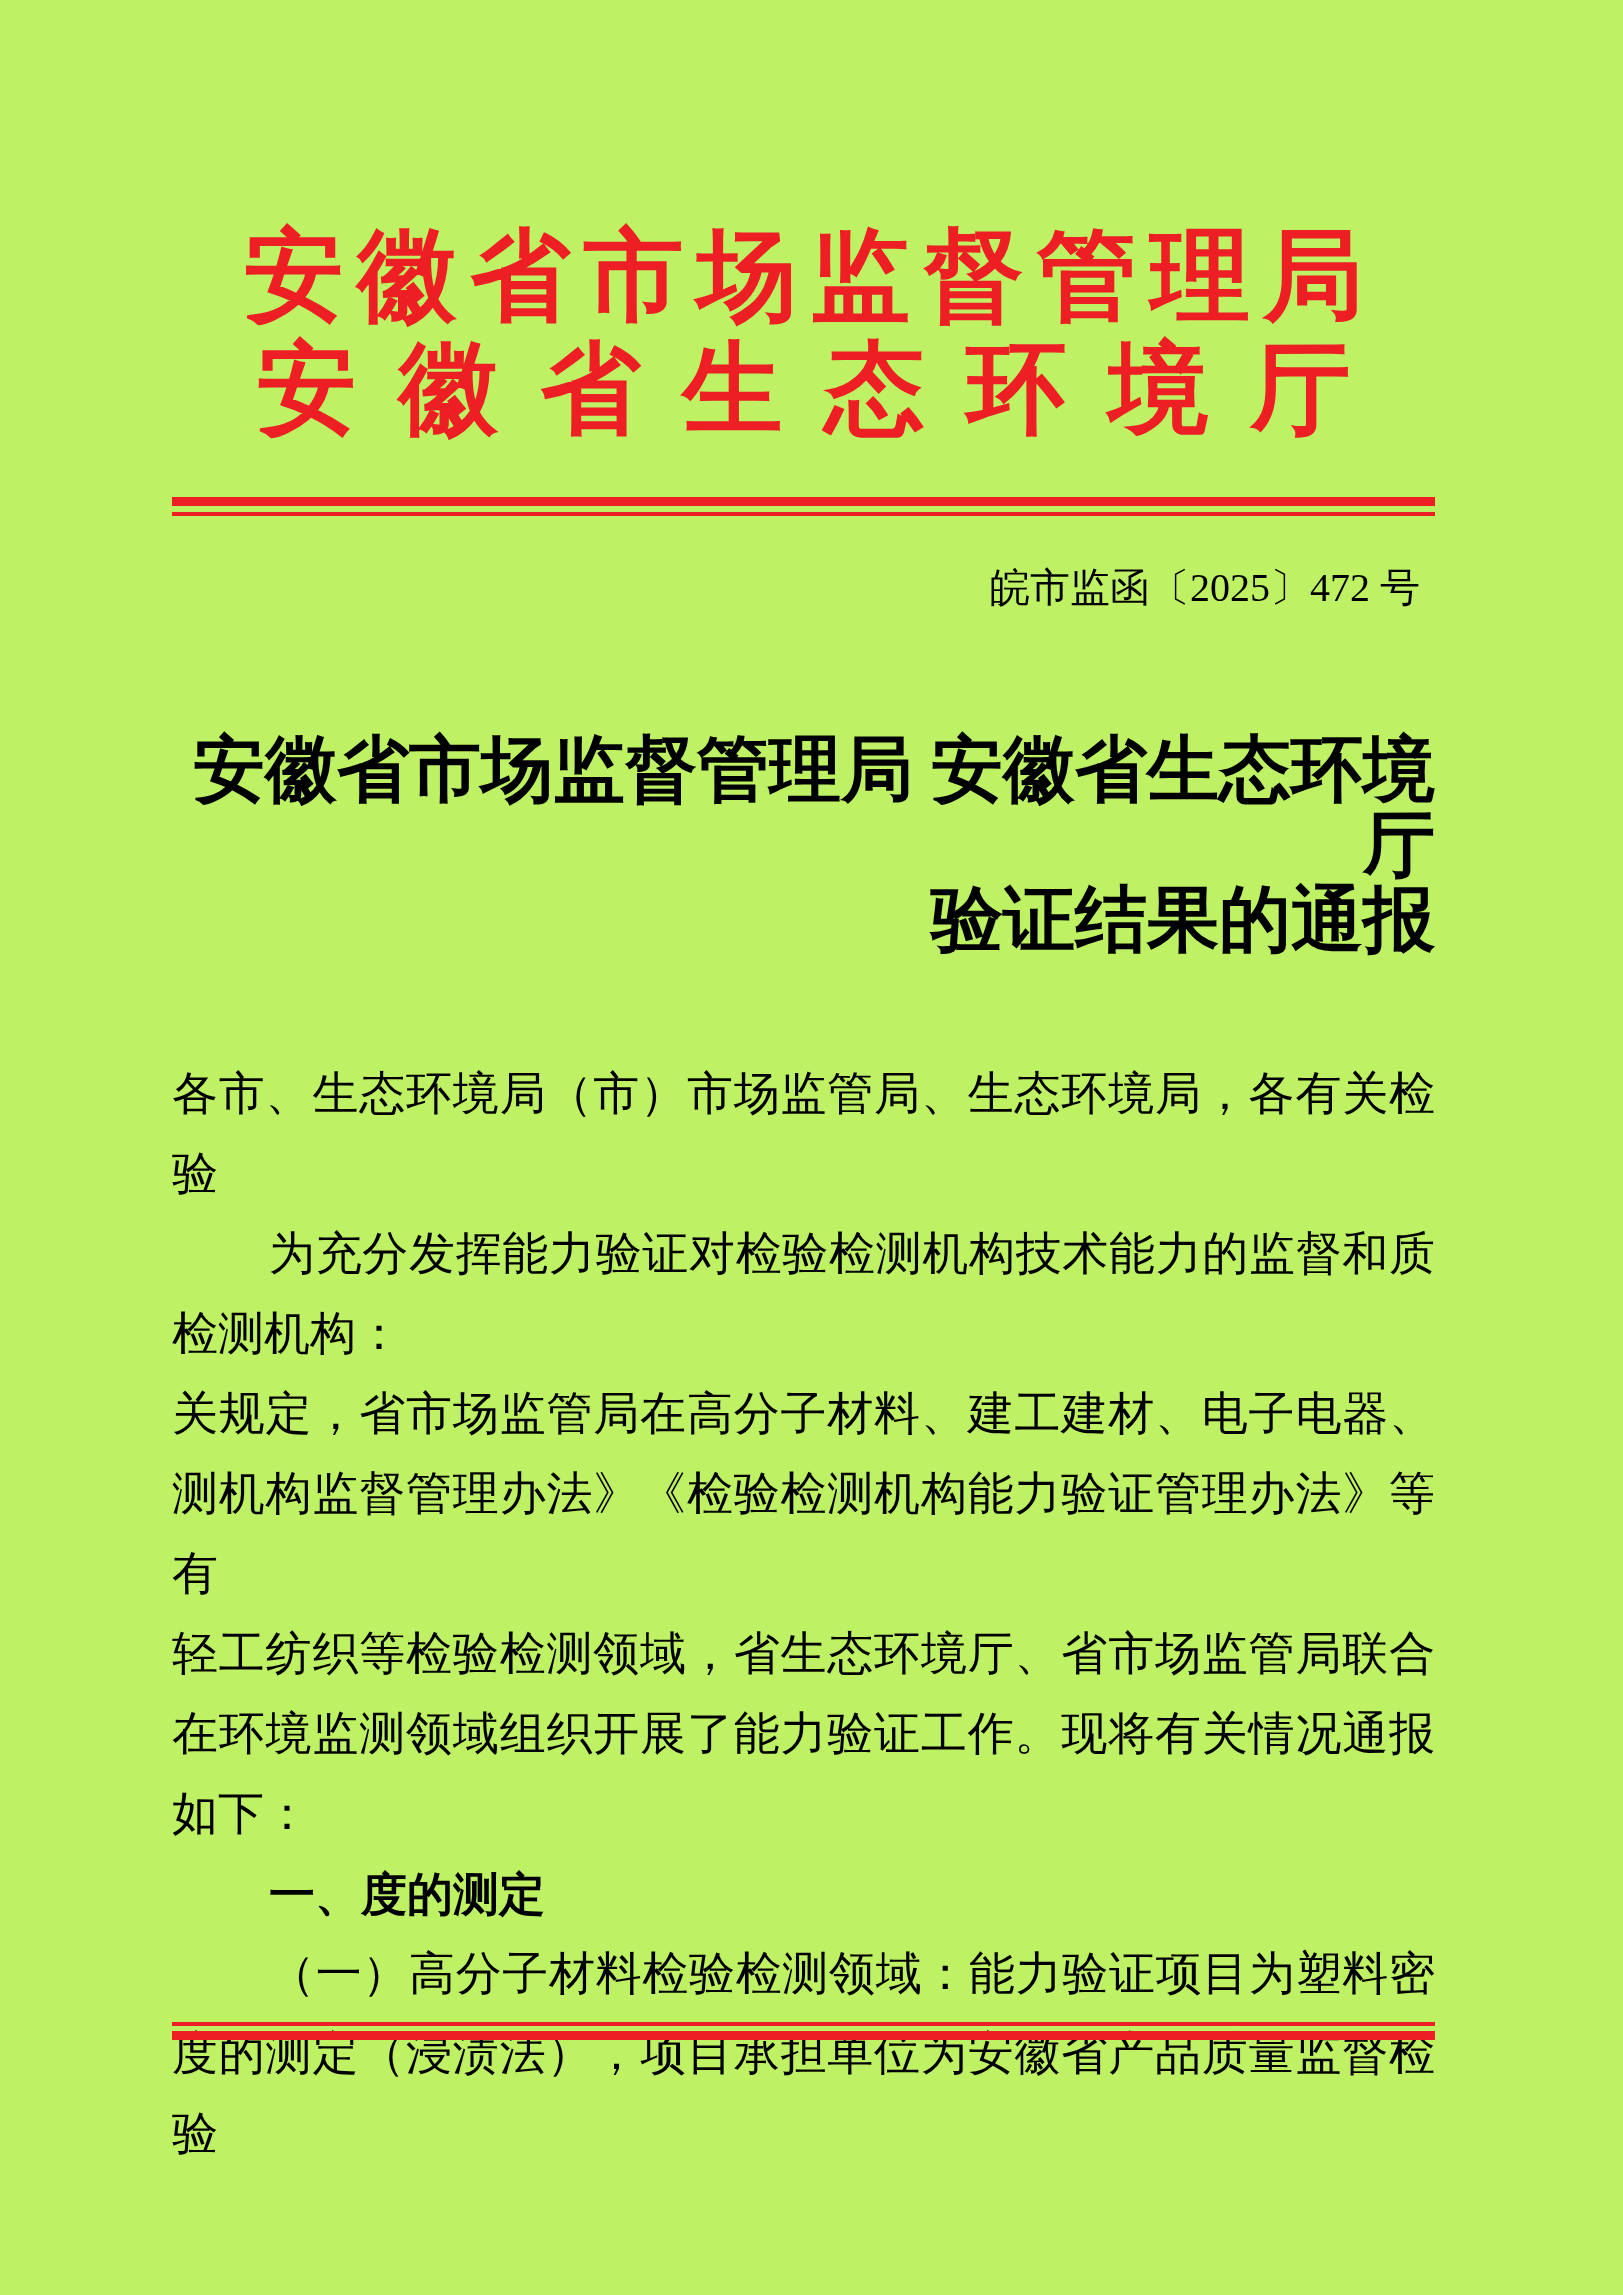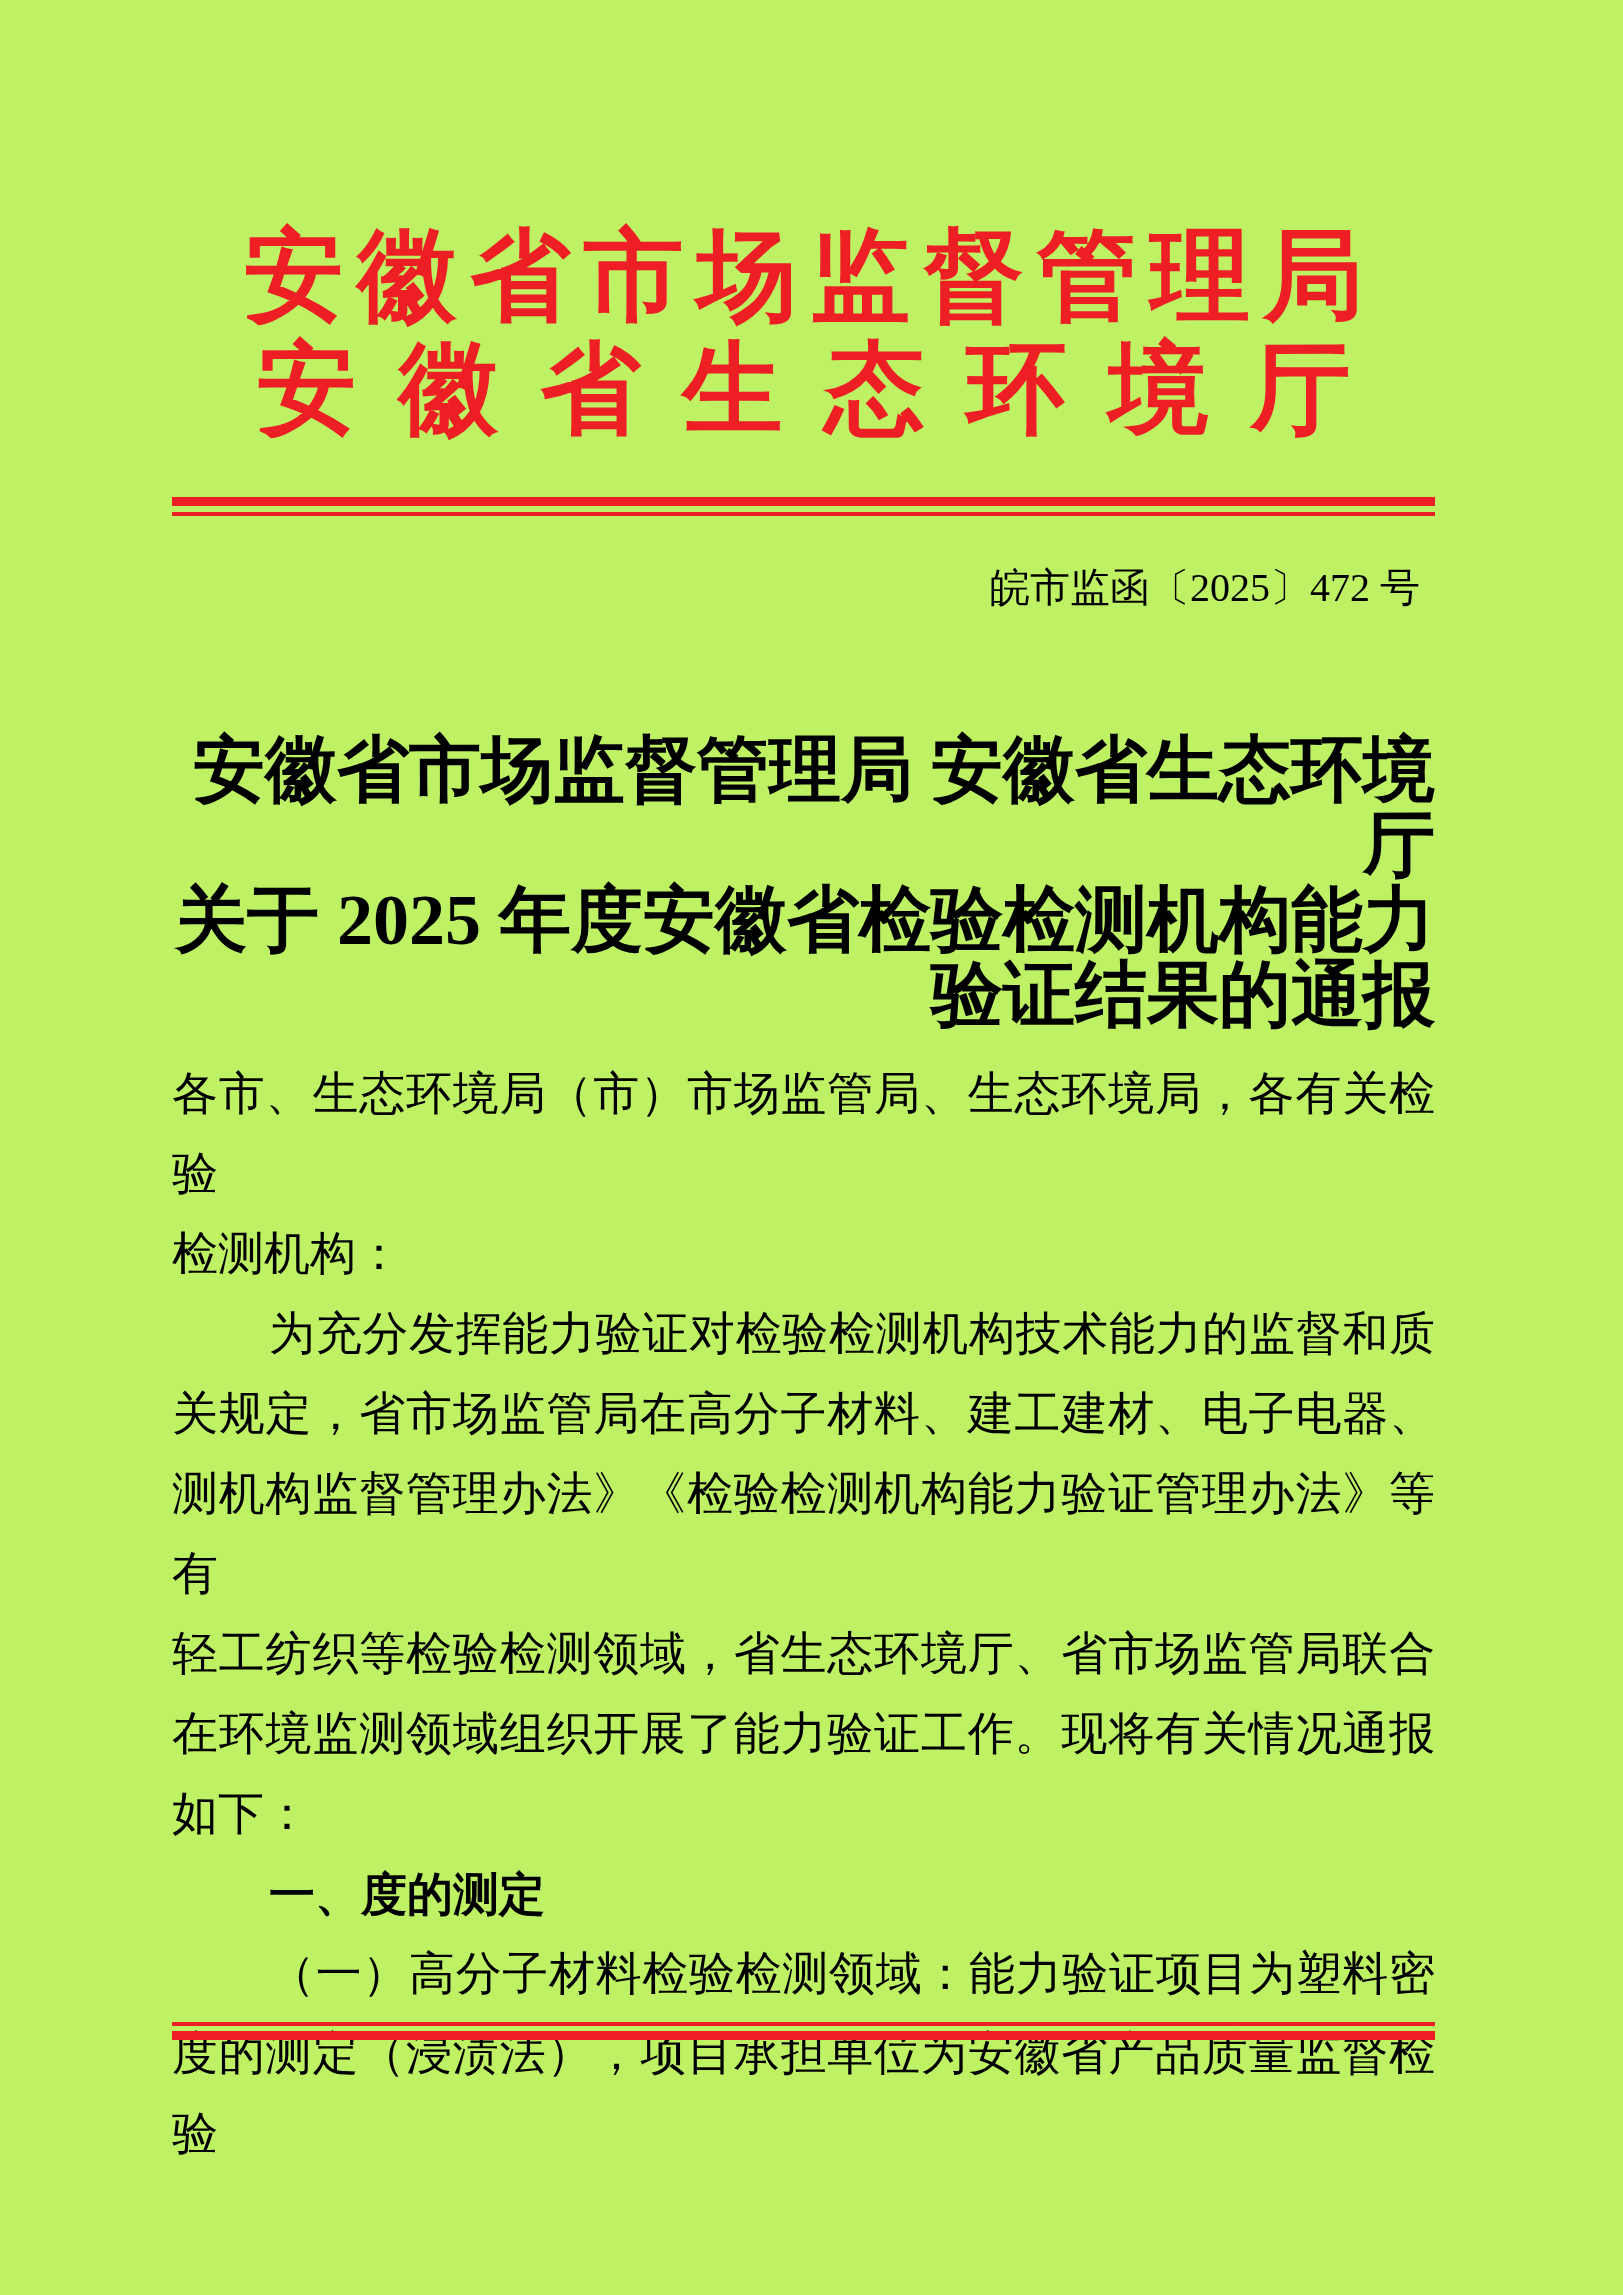--- a/index.html
+++ b/index.html
@@ -105,28 +105,27 @@
     <div class="org-line2">安徽省生态环境厅</div>
   </div>
 
   <div class="rule r-head-thick"></div>
   <div class="rule r-head-thin"></div>
 
   <div class="docno">皖市监函〔2025〕472 号</div>
 
   <div class="title">
     <div>安徽省市场监督管理局 安徽省生态环境厅</div>
-    <div>关于 2025 年度安徽省检验检测机构能力</div>
     <div>验证结果的通报</div>
   </div>
 
   <div class="bodytext">
     <div class="line">各市、生态环境局（市）市场监管局、生态环境局，各有关检验</div>
+    <div class="line ind">为充分发挥能力验证对检验检测机构技术能力的监督和质</div>
     <div class="line left">检测机构：</div>
-    <div class="line ind">为充分发挥能力验证对检验检测机构技术能力的监督和质</div>
     <div class="line">关规定，省市场监管局在高分子材料、建工建材、电子电器、</div>
     <div class="line">测机构监督管理办法》《检验检测机构能力验证管理办法》等有</div>
     <div class="line">轻工纺织等检验检测领域，省生态环境厅、省市场监管局联合</div>
     <div class="line">在环境监测领域组织开展了能力验证工作。现将有关情况通报</div>
     <div class="line left">如下：</div>
     <div class="line heading ind">一、度的测定</div>
     <div class="line ind">（一）高分子材料检验检测领域：能力验证项目为塑料密</div>
     <div class="line">度的测定（浸渍法），项目承担单位为安徽省产品质量监督检验</div>
   </div>
 

